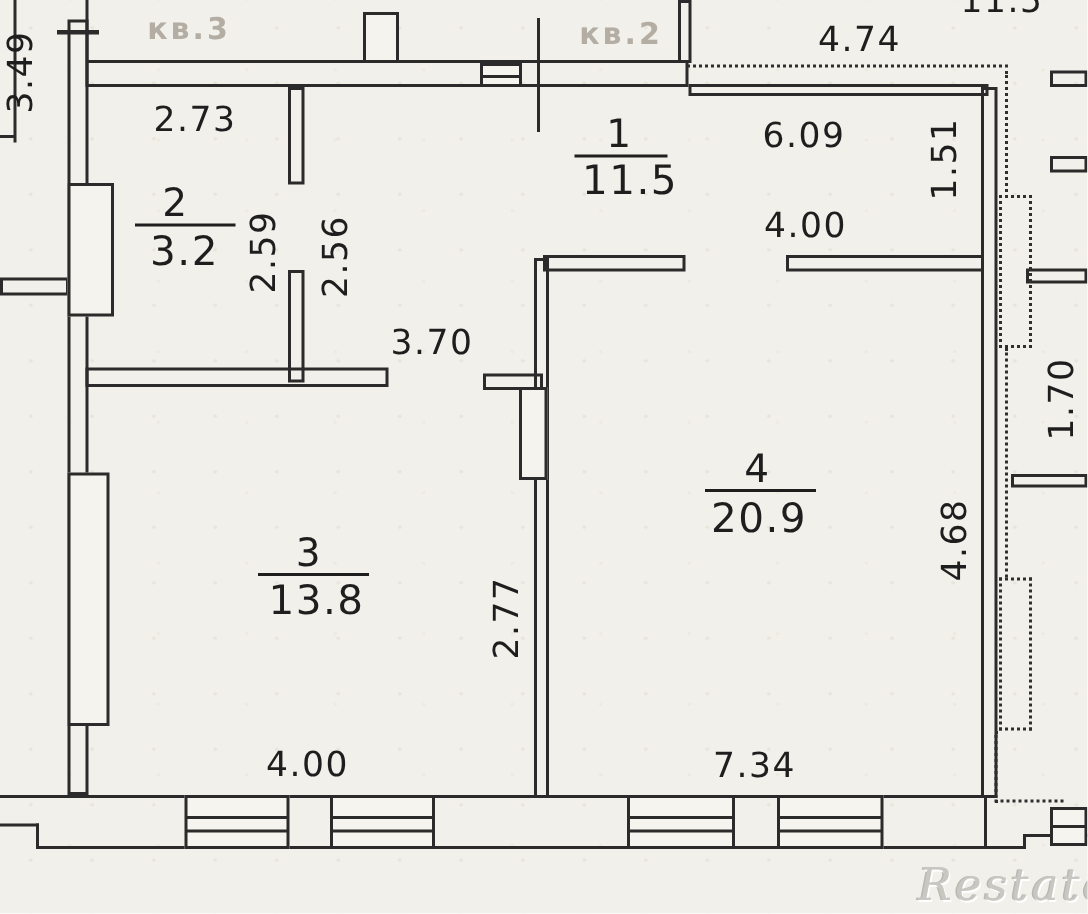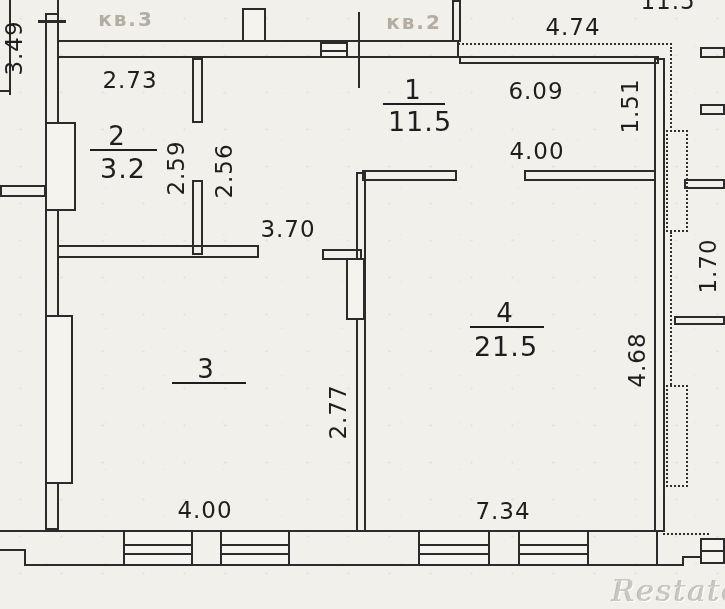--- a/index.html
+++ b/index.html
@@ -118,24 +118,25 @@
   <span class="t rnum" style="left:413px;top:90px">1</span>
   <div class="rline" style="left:383px;top:103px;width:62px"></div>
   <span class="t rarea" style="left:420px;top:121px">11.5</span>
 
   <span class="t rnum" style="left:117px;top:136px">2</span>
   <div class="rline" style="left:90px;top:149px;width:67px"></div>
   <span class="t rarea" style="left:123px;top:168px">3.2</span>
 
   <span class="t rnum" style="left:206px;top:369px">3</span>
   <div class="rline" style="left:172px;top:382px;width:74px"></div>
+  <span class="t rarea" style="left:211px;top:401px">13.8</span>
 
   <span class="t rnum" style="left:505px;top:313px">4</span>
   <div class="rline" style="left:470px;top:326px;width:74px"></div>
-  <span class="t rarea" style="left:506px;top:346px">21.5</span>
+  <span class="t rarea" style="left:506px;top:346px">20.9</span>
 
   <span class="t dim" style="left:130px;top:80px">2.73</span>
   <span class="t dim rot" style="left:176px;top:168px">2.59</span>
   <span class="t dim rot" style="left:224px;top:171px">2.56</span>
   <span class="t dim" style="left:288px;top:229px">3.70</span>
   <span class="t dim" style="left:536px;top:91px">6.09</span>
   <span class="t dim" style="left:537px;top:151px">4.00</span>
   <span class="t dim rot" style="left:338px;top:412px">2.77</span>
   <span class="t dim" style="left:205px;top:510px">4.00</span>
   <span class="t dim" style="left:503px;top:511px">7.34</span>

